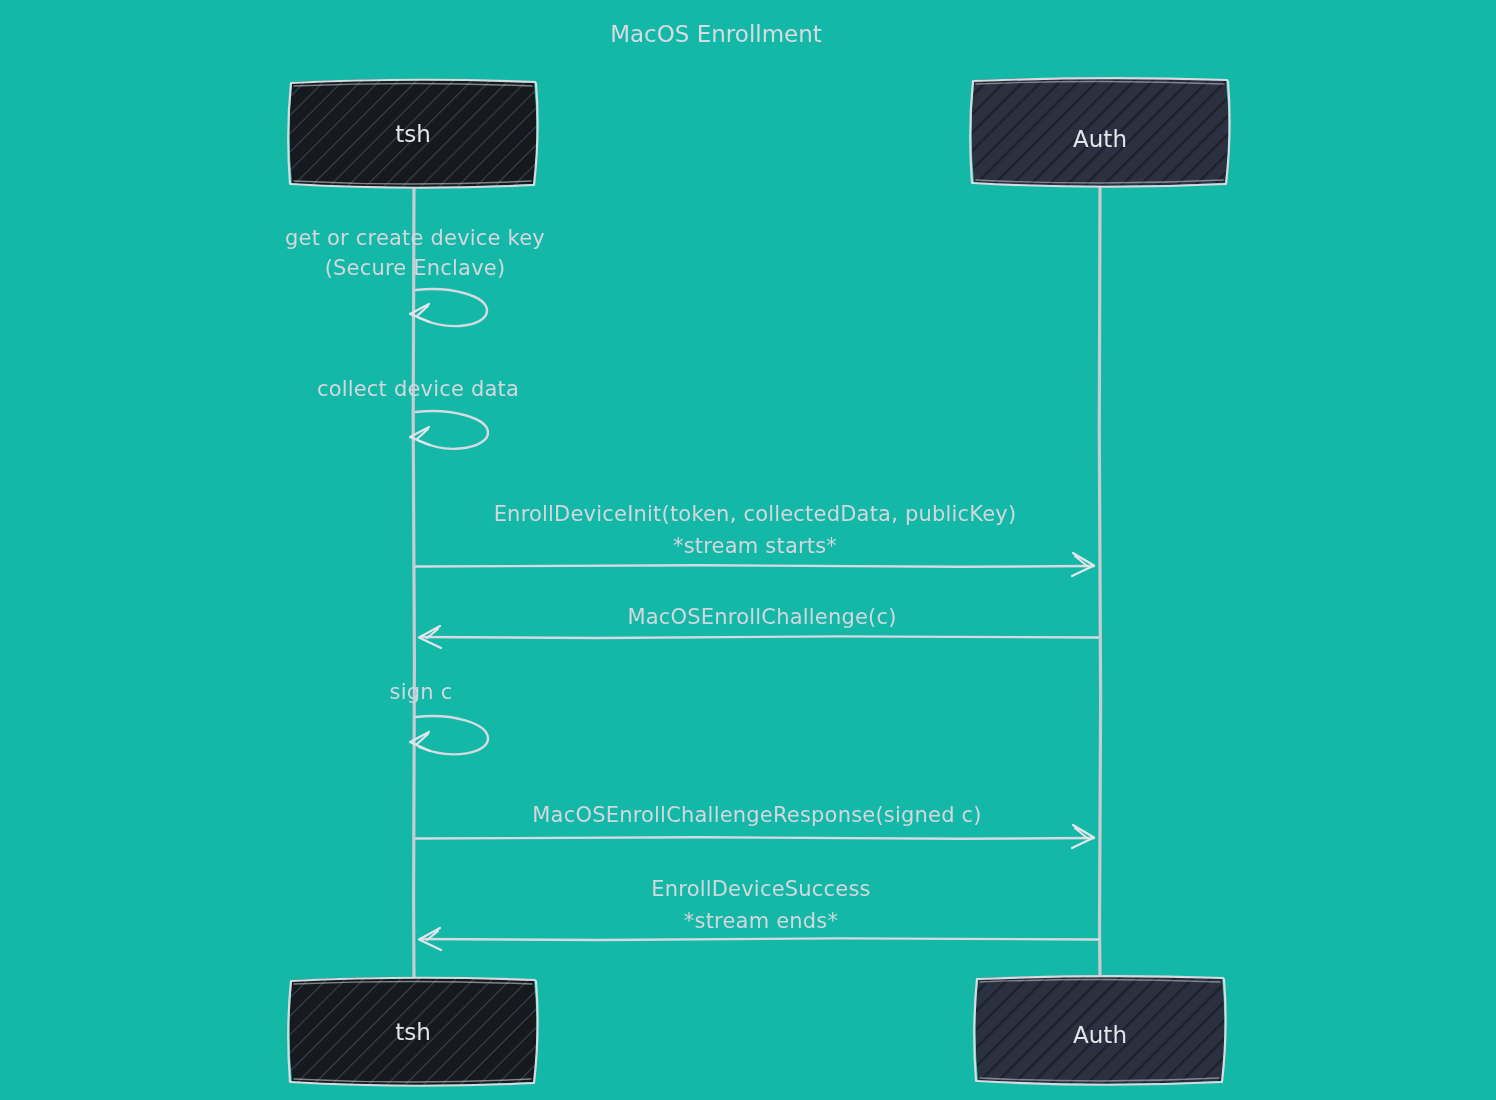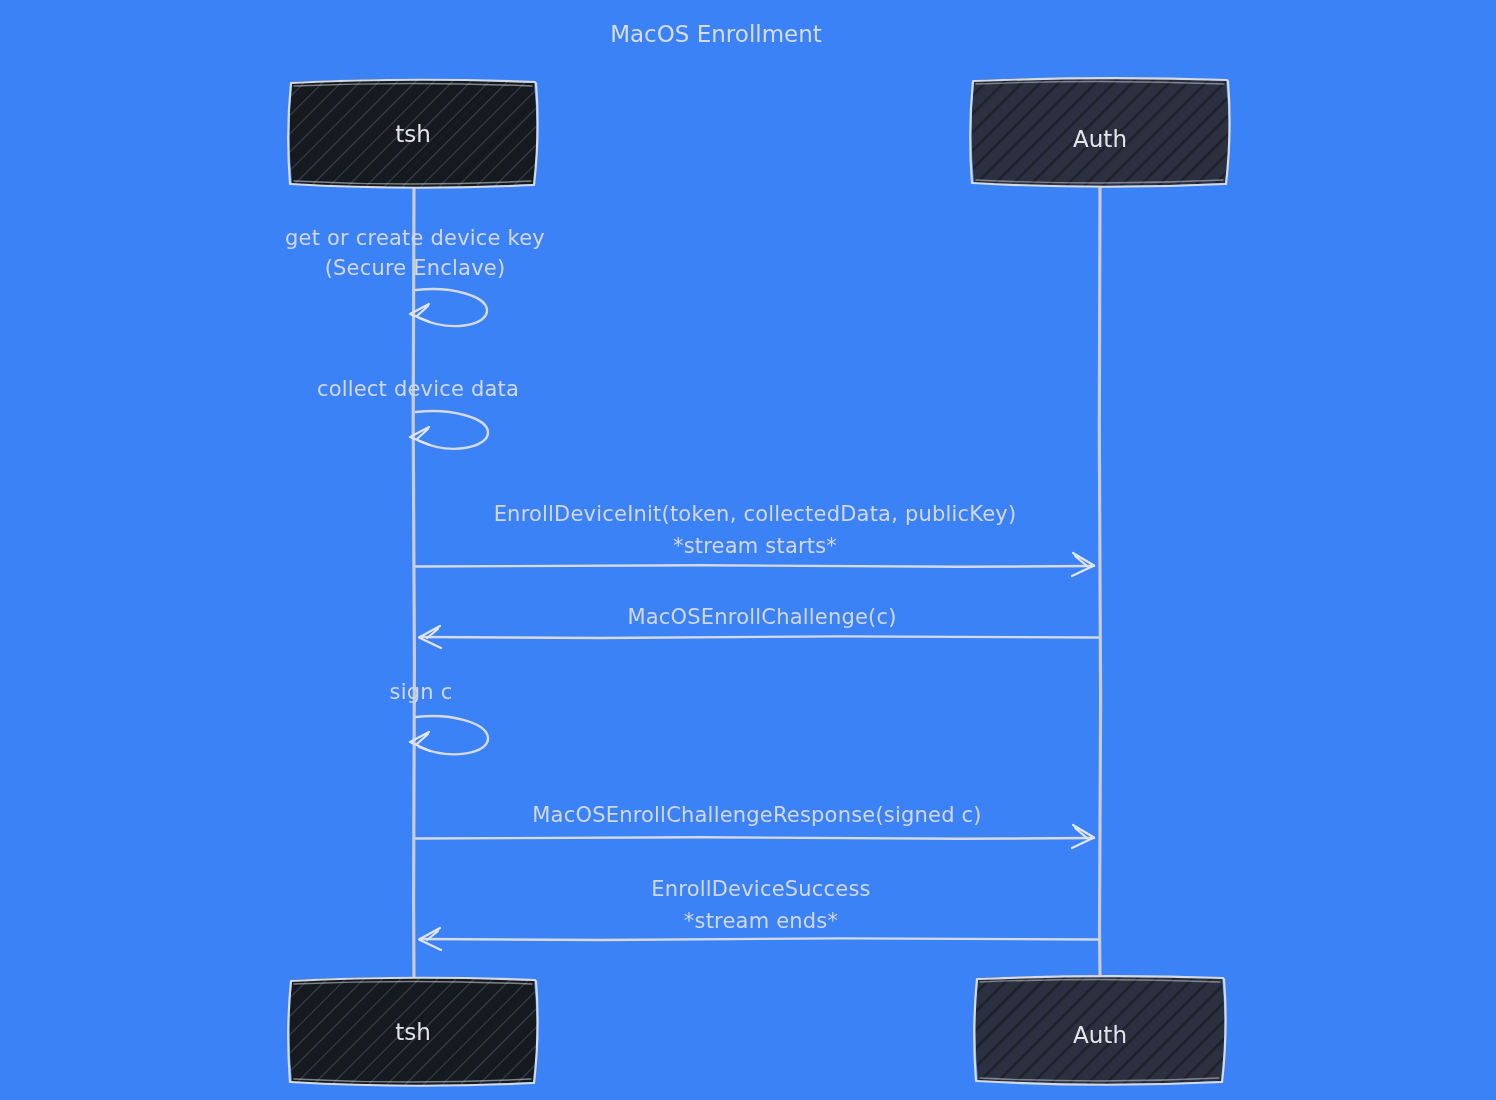--- a/index.html
+++ b/index.html
@@ -5,21 +5,21 @@
 <style>
   html, body {
     margin: 0;
     padding: 0;
     background: #2a2f3b;
   }
   #stage {
     position: relative;
     width: 1496px;
     height: 1100px;
-    background: #3b82f6;
+    background: #14b8a6;
     overflow: hidden;
     font-family: "DejaVu Sans", sans-serif;
   }
   svg.diagram {
     position: absolute;
     inset: 0;
     width: 1496px;
     height: 1100px;
     display: block;
   }

